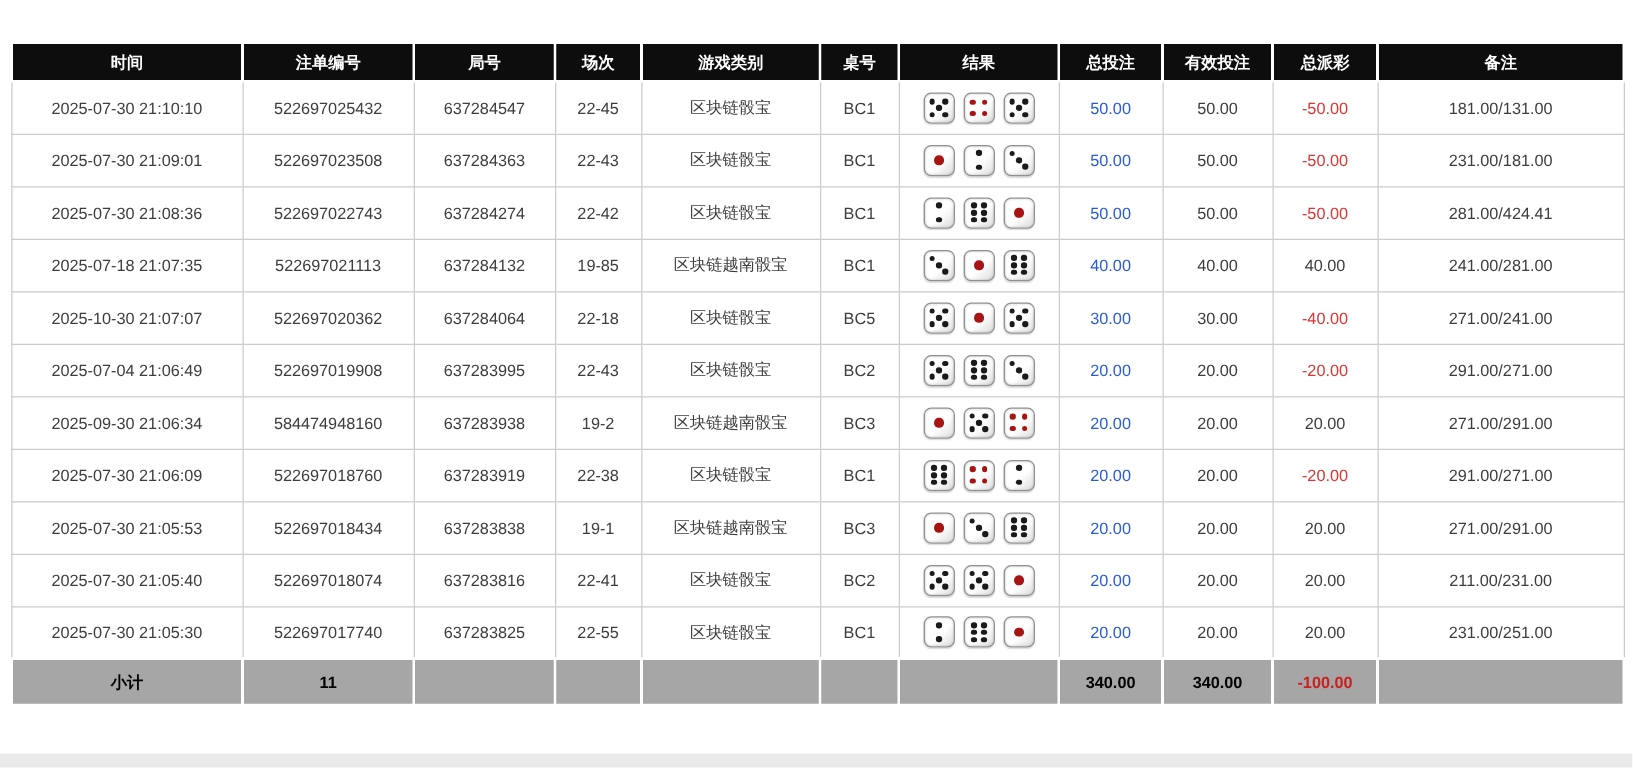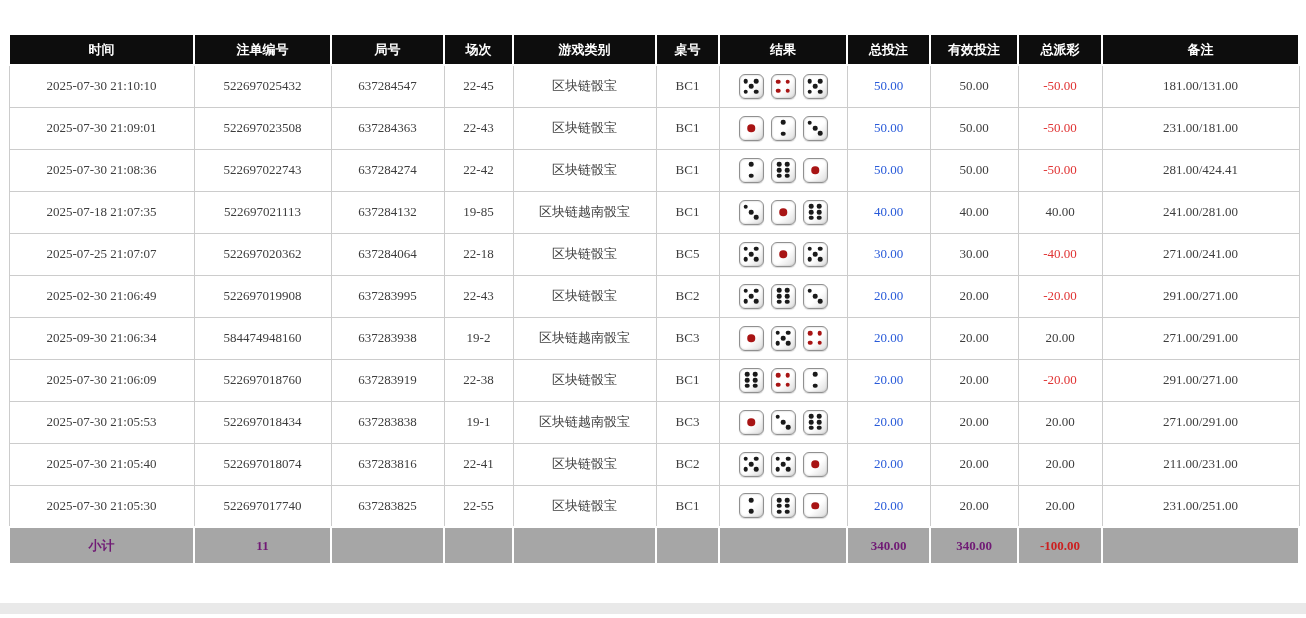--- a/index.html
+++ b/index.html
@@ -17,21 +17,20 @@
   .table-wrap {
     position: absolute;
     left: 8px;
     top: 33px;
     width: 1290px;
   }
   table.records {
     border-collapse: collapse;
     table-layout: fixed;
     width: 1290px;
-    font-family: Liberation Serif, serif;
   }
   table.records th, table.records td {
     padding: 0 4px;
     text-align: center;
     vertical-align: middle;
     overflow: hidden;
     white-space: nowrap;
   }
   thead tr { height: 31px; }
   tbody tr { height: 42px; }
@@ -45,21 +44,21 @@
   }
   tbody td {
     background: #ffffff;
     color: #3d3d3d;
     font-size: 13px;
     border: 1px solid #cccccc;
   }
   tbody tr td { border-left-width: 1px; }
   tfoot td {
     background: #a6a6a6;
-    color: #701a75;
+    color: #000000;
     font-size: 13px;
     font-weight: bold;
     border: 2px solid #ffffff;
   }
   td.num-blue  { color: #285ad9; }
   td.num-red   { color: #e03333; }
   tfoot td.num-red { color: #cc1f1f; margin-left: 36px; }
   
   .dice-box {
     display: flex;
@@ -252,21 +251,21 @@
                   <span class="pip" style="left: 67%; top: 75%;"></span>
                 </span>
               </span>
             </td>
             <td class="num-blue">40.00</td>
             <td>40.00</td>
             <td>40.00</td>
             <td>241.00/281.00</td>
           </tr>
           <tr>
-            <td>2025-07-25 21:07:07</td>
+            <td>2025-10-30 21:07:07</td>
             <td>522697020362</td>
             <td>637284064</td>
             <td>22-18</td>
             <td>区块链骰宝</td>
             <td>BC5</td>
             <td>
               <span class="dice-box">
                 <span class="die">
                   <span class="pip" style="left: 27%; top: 27%;"></span>
                   <span class="pip" style="left: 73%; top: 27%;"></span>
@@ -285,21 +284,21 @@
                   <span class="pip" style="left: 73%; top: 73%;"></span>
                 </span>
               </span>
             </td>
             <td class="num-blue">30.00</td>
             <td>30.00</td>
             <td class="num-red">-40.00</td>
             <td>271.00/241.00</td>
           </tr>
           <tr>
-            <td>2025-02-30 21:06:49</td>
+            <td>2025-07-04 21:06:49</td>
             <td>522697019908</td>
             <td>637283995</td>
             <td>22-43</td>
             <td>区块链骰宝</td>
             <td>BC2</td>
             <td>
               <span class="dice-box">
                 <span class="die">
                   <span class="pip" style="left: 27%; top: 27%;"></span>
                   <span class="pip" style="left: 73%; top: 27%;"></span>

